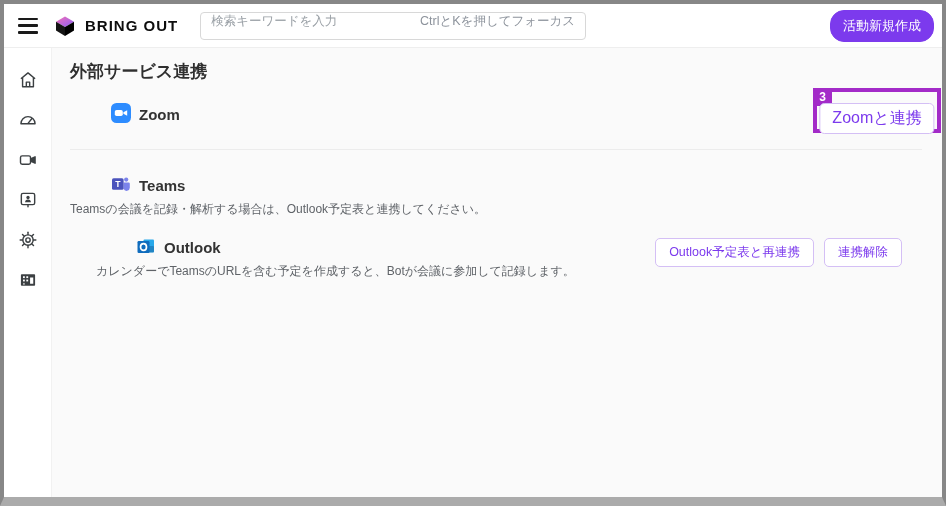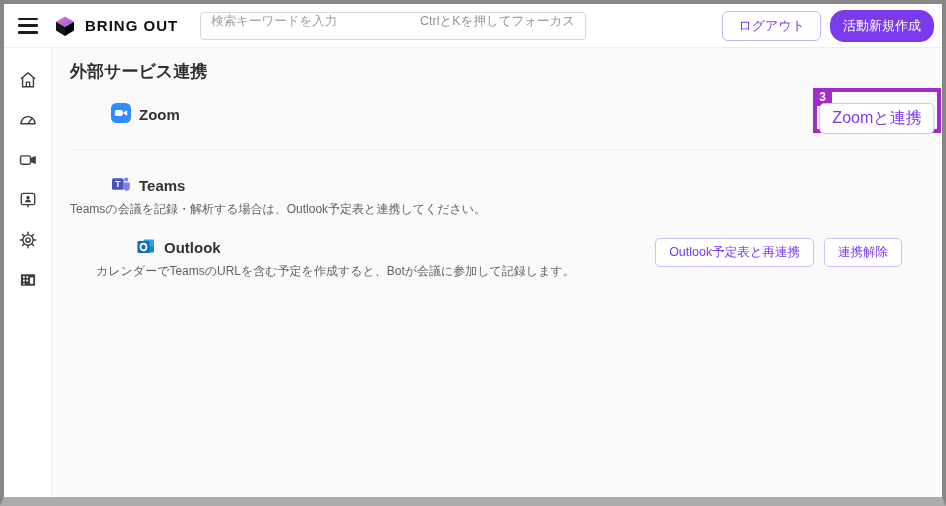--- a/index.html
+++ b/index.html
@@ -118,21 +118,20 @@
       <span class="brand-text">BRING OUT</span>
     </div>
 
     <div class="searchbox">
       <span class="search-ph">検索キーワードを入力</span>
       <span class="search-hint">CtrlとKを押してフォーカス</span>
     </div>
 
     <div class="header-spacer"></div>
 
-    <button class="btn-outline">ログアウト</button>
     <button class="btn-solid">活動新規作成</button>
   </div>
 
   <div class="sidebar">
     <div class="side-item">
       <svg class="icon" width="20" height="20" viewBox="0 0 24 24" fill="none" stroke="#3c4043" stroke-width="1.7" stroke-linejoin="round">
         <path d="M3.5 10.5 L12 3.5 L20.5 10.5"></path>
         <path d="M5.5 9 V20 H18.5 V9"></path>
         <path d="M10 20 V14.5 H14 V20"></path>
       </svg>

